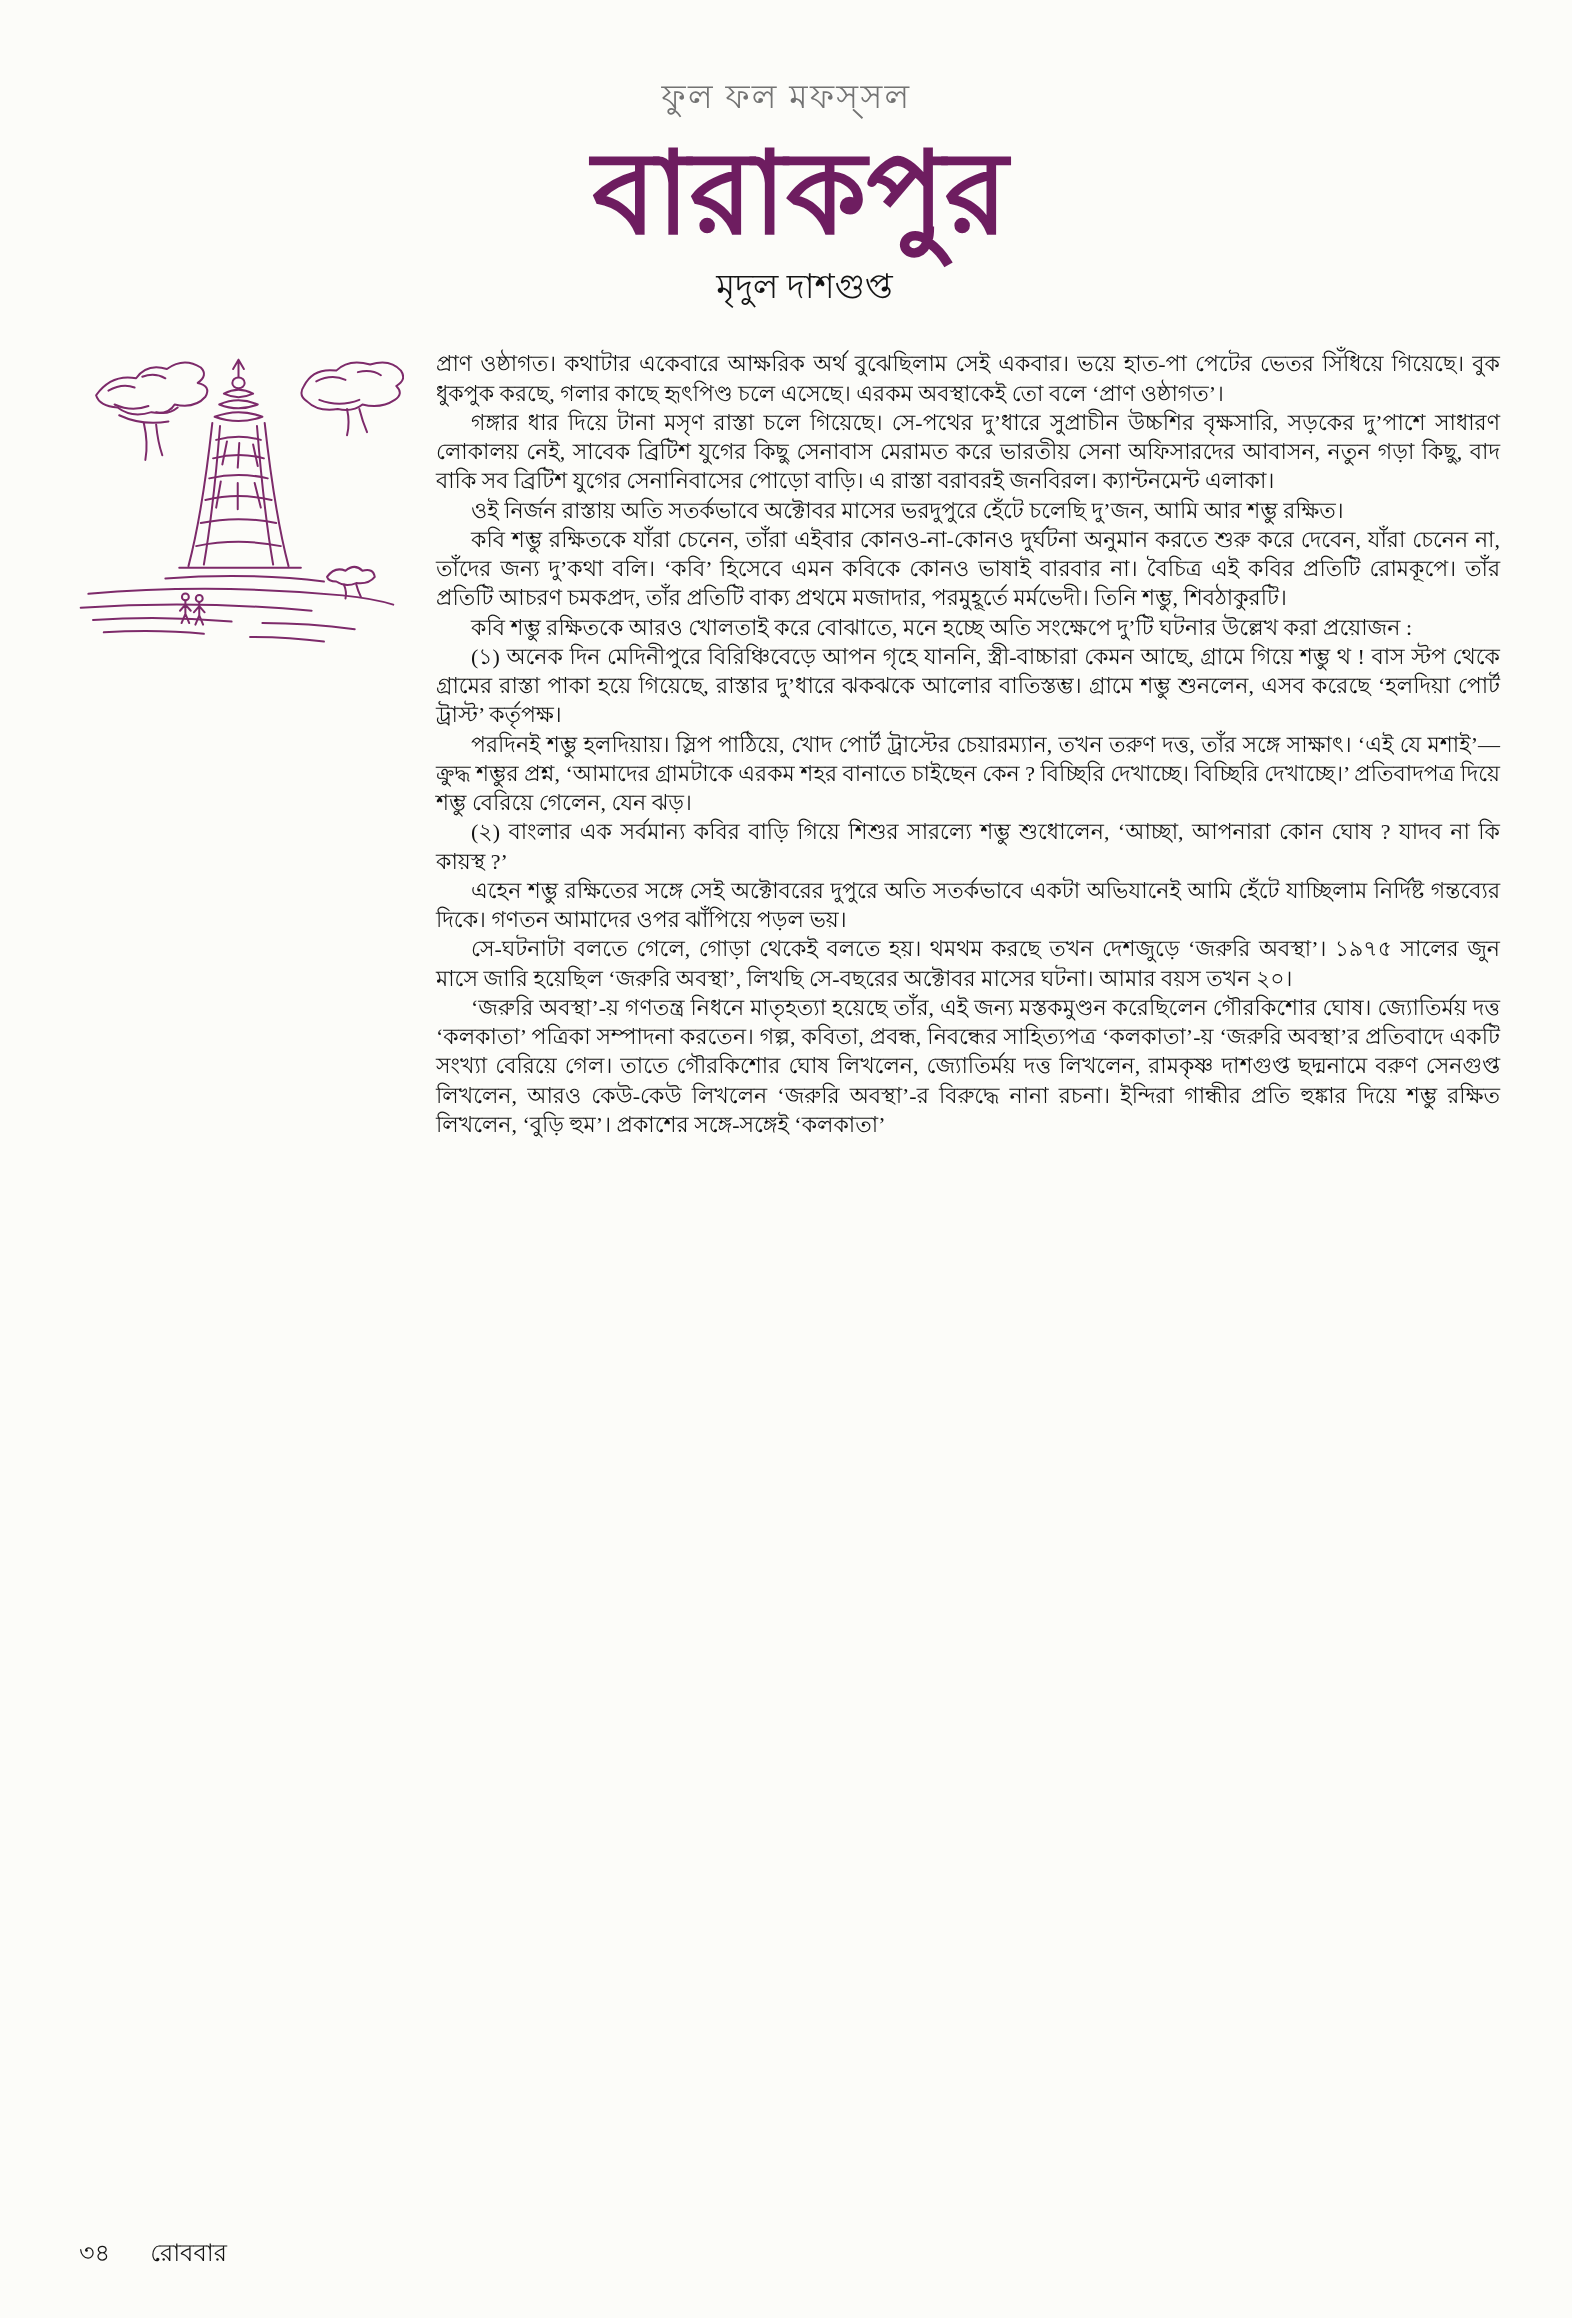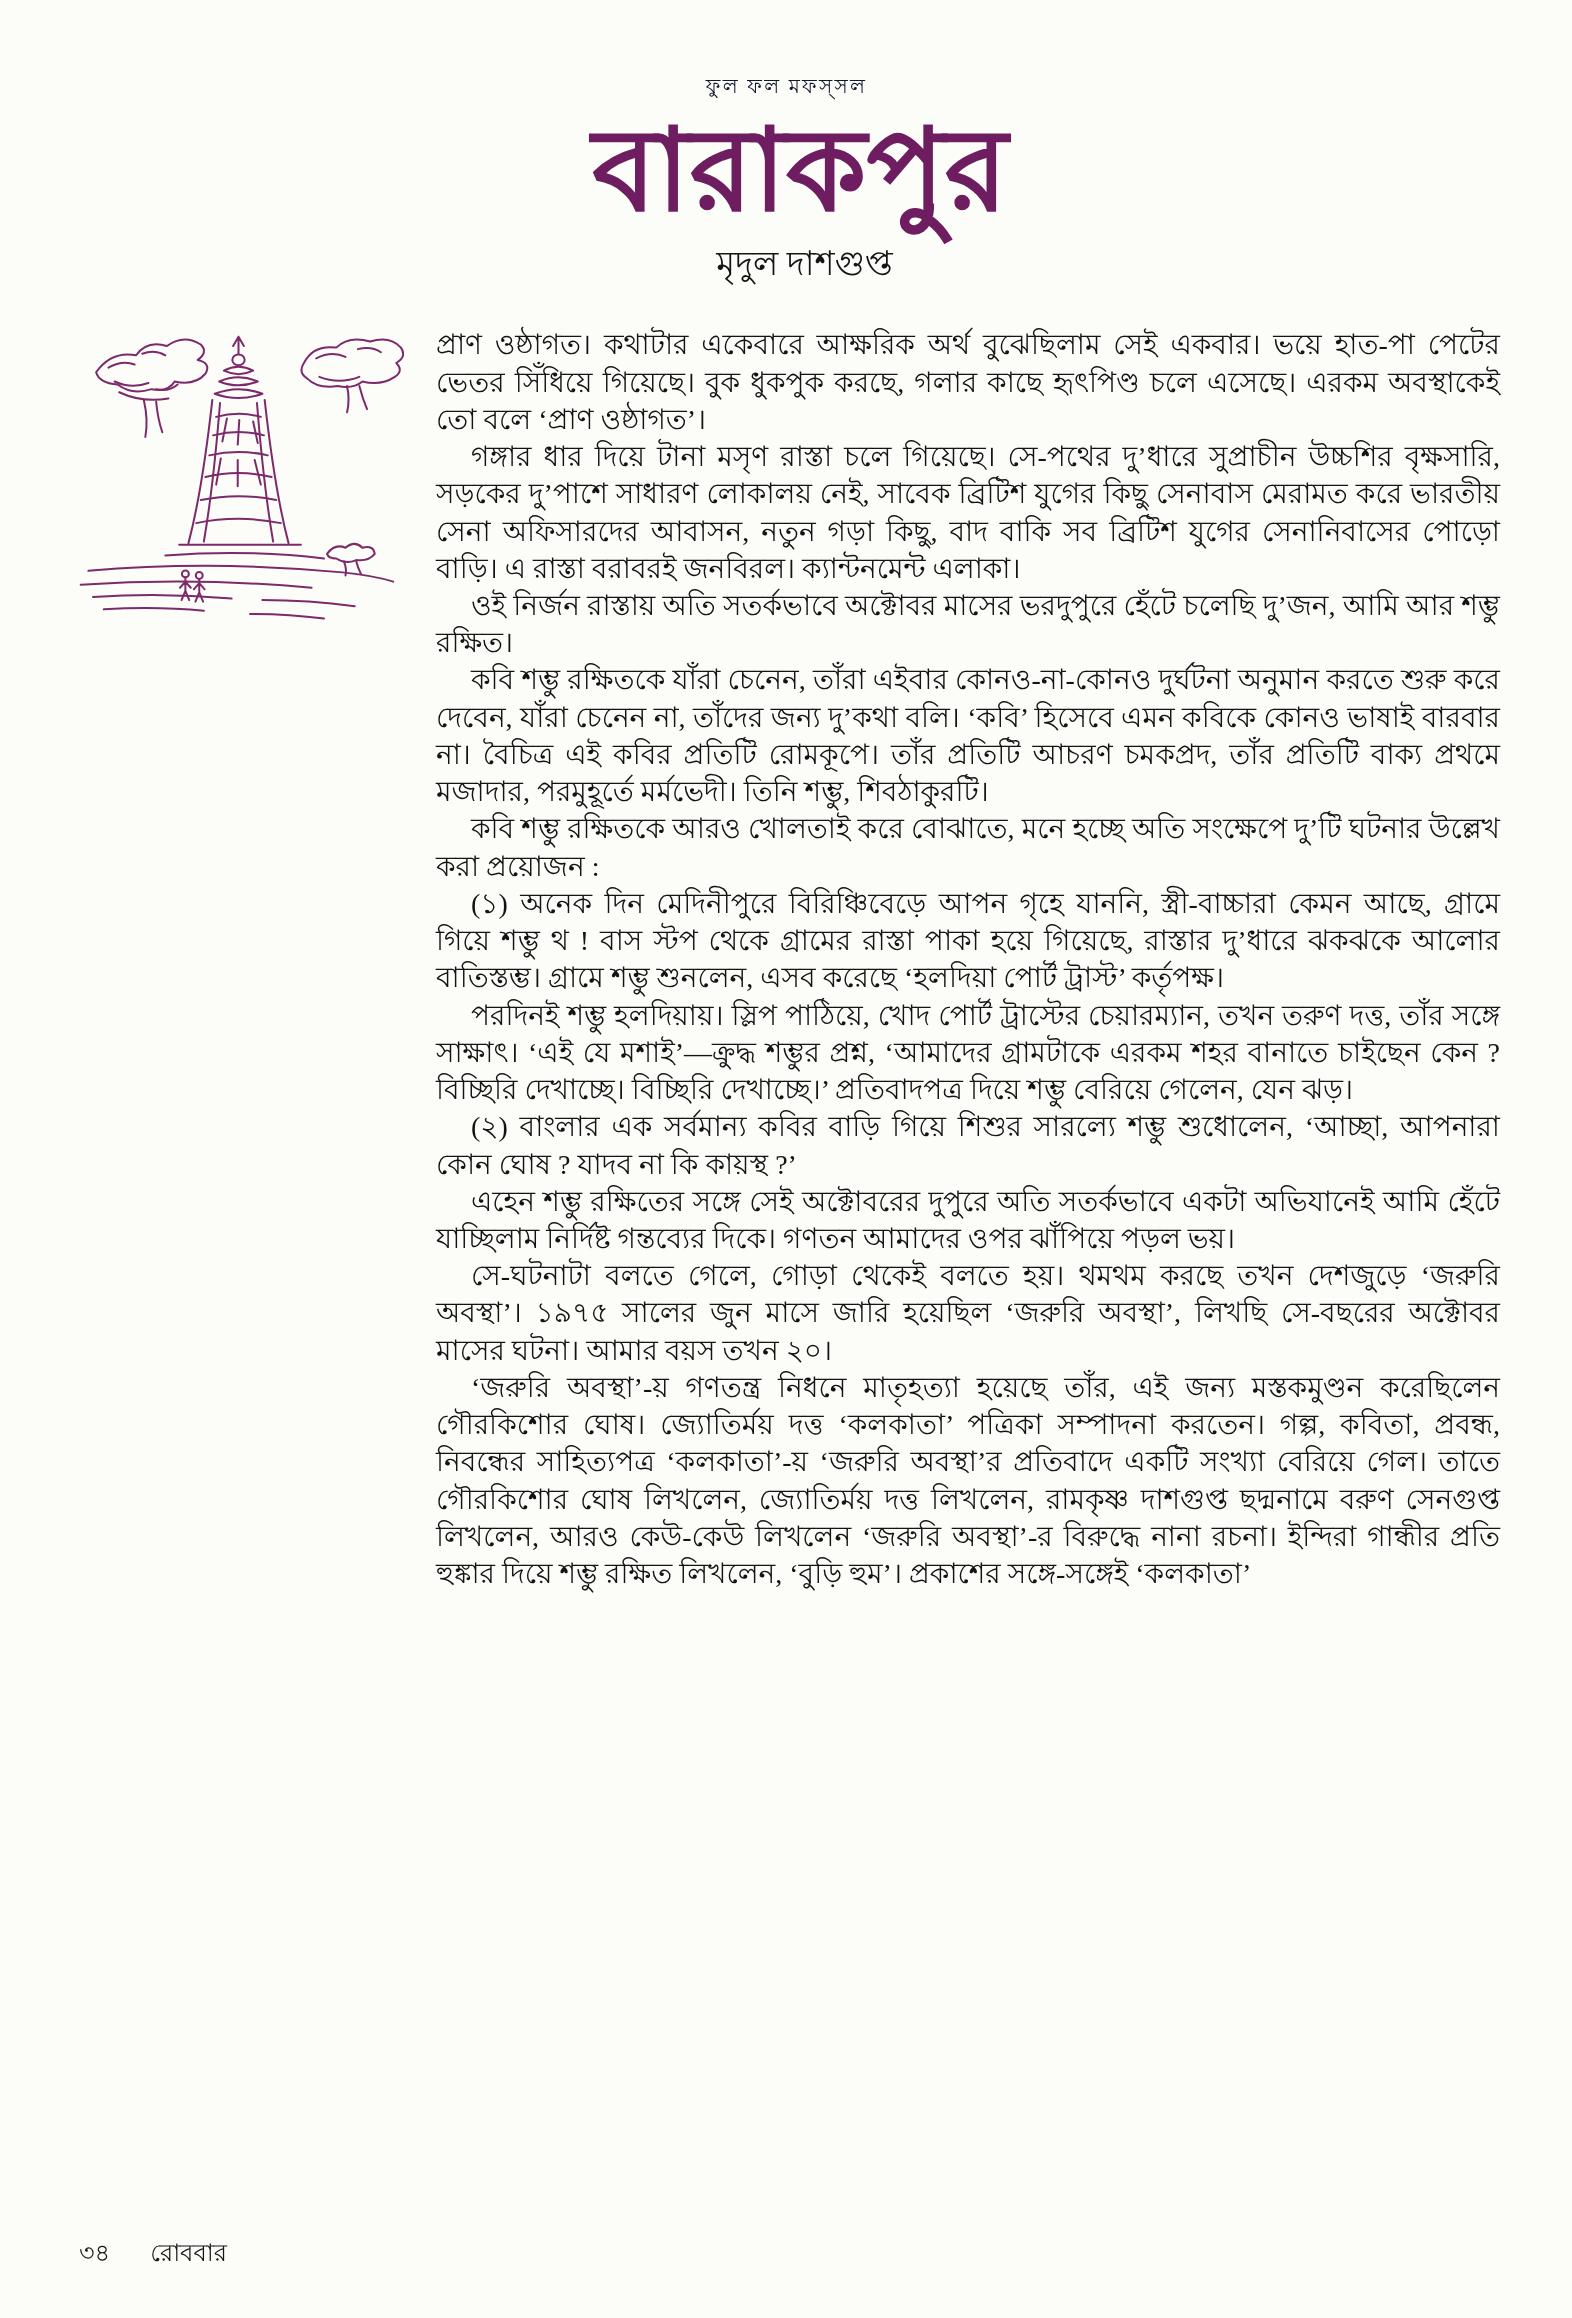--- a/index.html
+++ b/index.html
@@ -15,23 +15,23 @@
     height:2319px;
     margin:0 auto;
     background:#fcfcf9;
     font-family:"Liberation Serif","DejaVu Serif",serif;
     color:var(--ink);
     overflow:hidden;
   }
   
   .header{ text-align:center; padding-top:71px; }
   .kicker{
-    font-size:20px;
+    font-size:33px;
     letter-spacing:2.3px;
-    color:#0f172a;
+    color:#737373;
   }
   .title{
     margin-top:8px;
     font-size:115px;
     line-height:1.05;
     font-weight:bold;
     color:var(--accent-color);
     padding-left:27px;
   }
   .author{
@@ -68,21 +68,21 @@
     white-space:pre-line;
     color:#0e0e0e;
     padding-right:4.6px;
   }
   .right-col{
     flex:1 1 auto;
     min-width:0;
   }
   .right-col p{
     margin:0;
-    font-size:28px;
+    font-size:22px;
     line-height:1.33;
     text-align:justify;
     text-indent:35px;
     color:#131313;
   }
   .right-col p:first-child{ text-indent:0; }
   
   .footer{
     position:absolute;
     left:79px;

